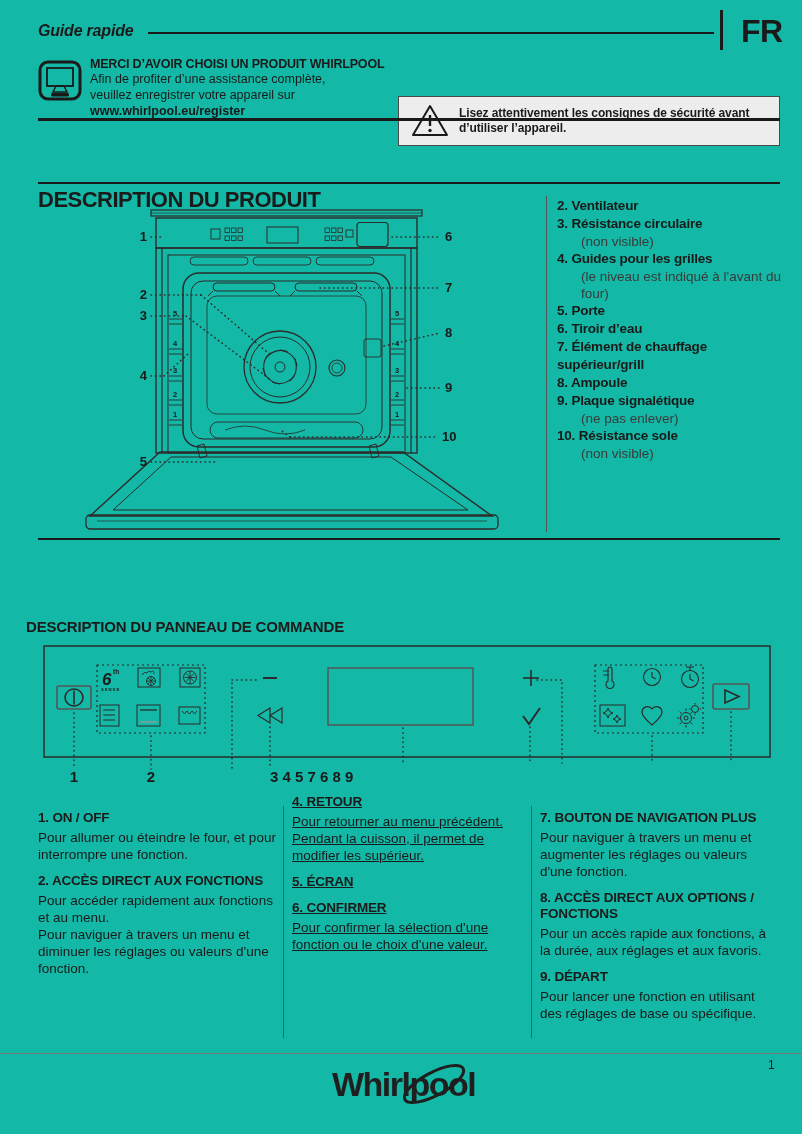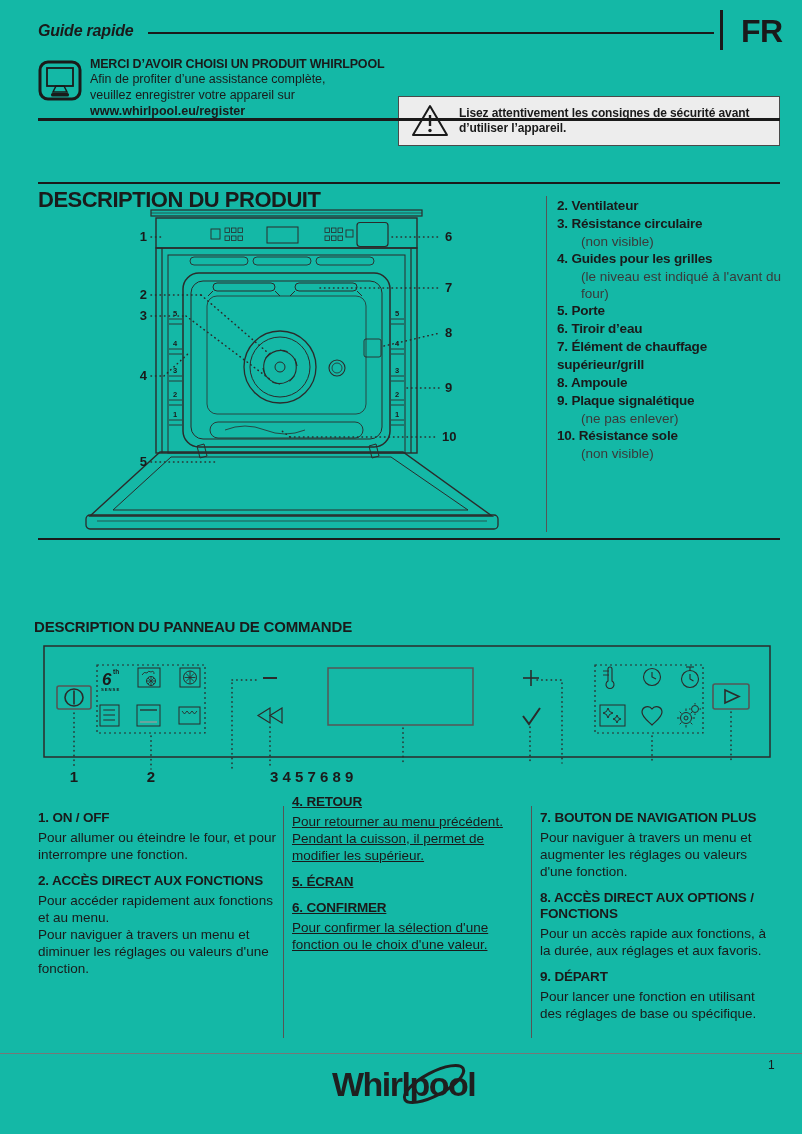--- a/index.html
+++ b/index.html
@@ -238,21 +238,21 @@
     <div class="item">7. Élément de chauffage supérieur/grill</div>
     <div class="item">8. Ampoule</div>
     <div class="item">9. Plaque signalétique</div>
     <div class="sub">(ne pas enlever)</div>
     <div class="item">10. Résistance sole</div>
     <div class="sub">(non visible)</div>
   </div>
 
   <div class="abs rule" style="left:38px;top:538px;width:742px;height:1.5px;"></div>
 
-  <div class="abs h2" style="left:34px;top:618px;">DESCRIPTION DU PANNEAU DE COMMANDE</div>
+  <div class="abs h2" style="left:26px;top:618px;">DESCRIPTION DU PANNEAU DE COMMANDE</div>
 
   <div class="abs" style="left:40px;top:643px;width:740px;height:140px;">
   <svg width="740" height="140" viewBox="0 0 740 140" fill="none" stroke="#2b2b2b">
     <rect x="4" y="3" width="726" height="111" stroke-width="1.5"></rect>
 
     <g stroke-width="1.6">
       <rect x="17" y="43" width="34" height="23" rx="2" stroke="#555"></rect>
       <ellipse cx="34" cy="54.5" rx="9" ry="8.5"></ellipse>
       <line x1="34" y1="47.5" x2="34" y2="61.5"></line>
     </g>

